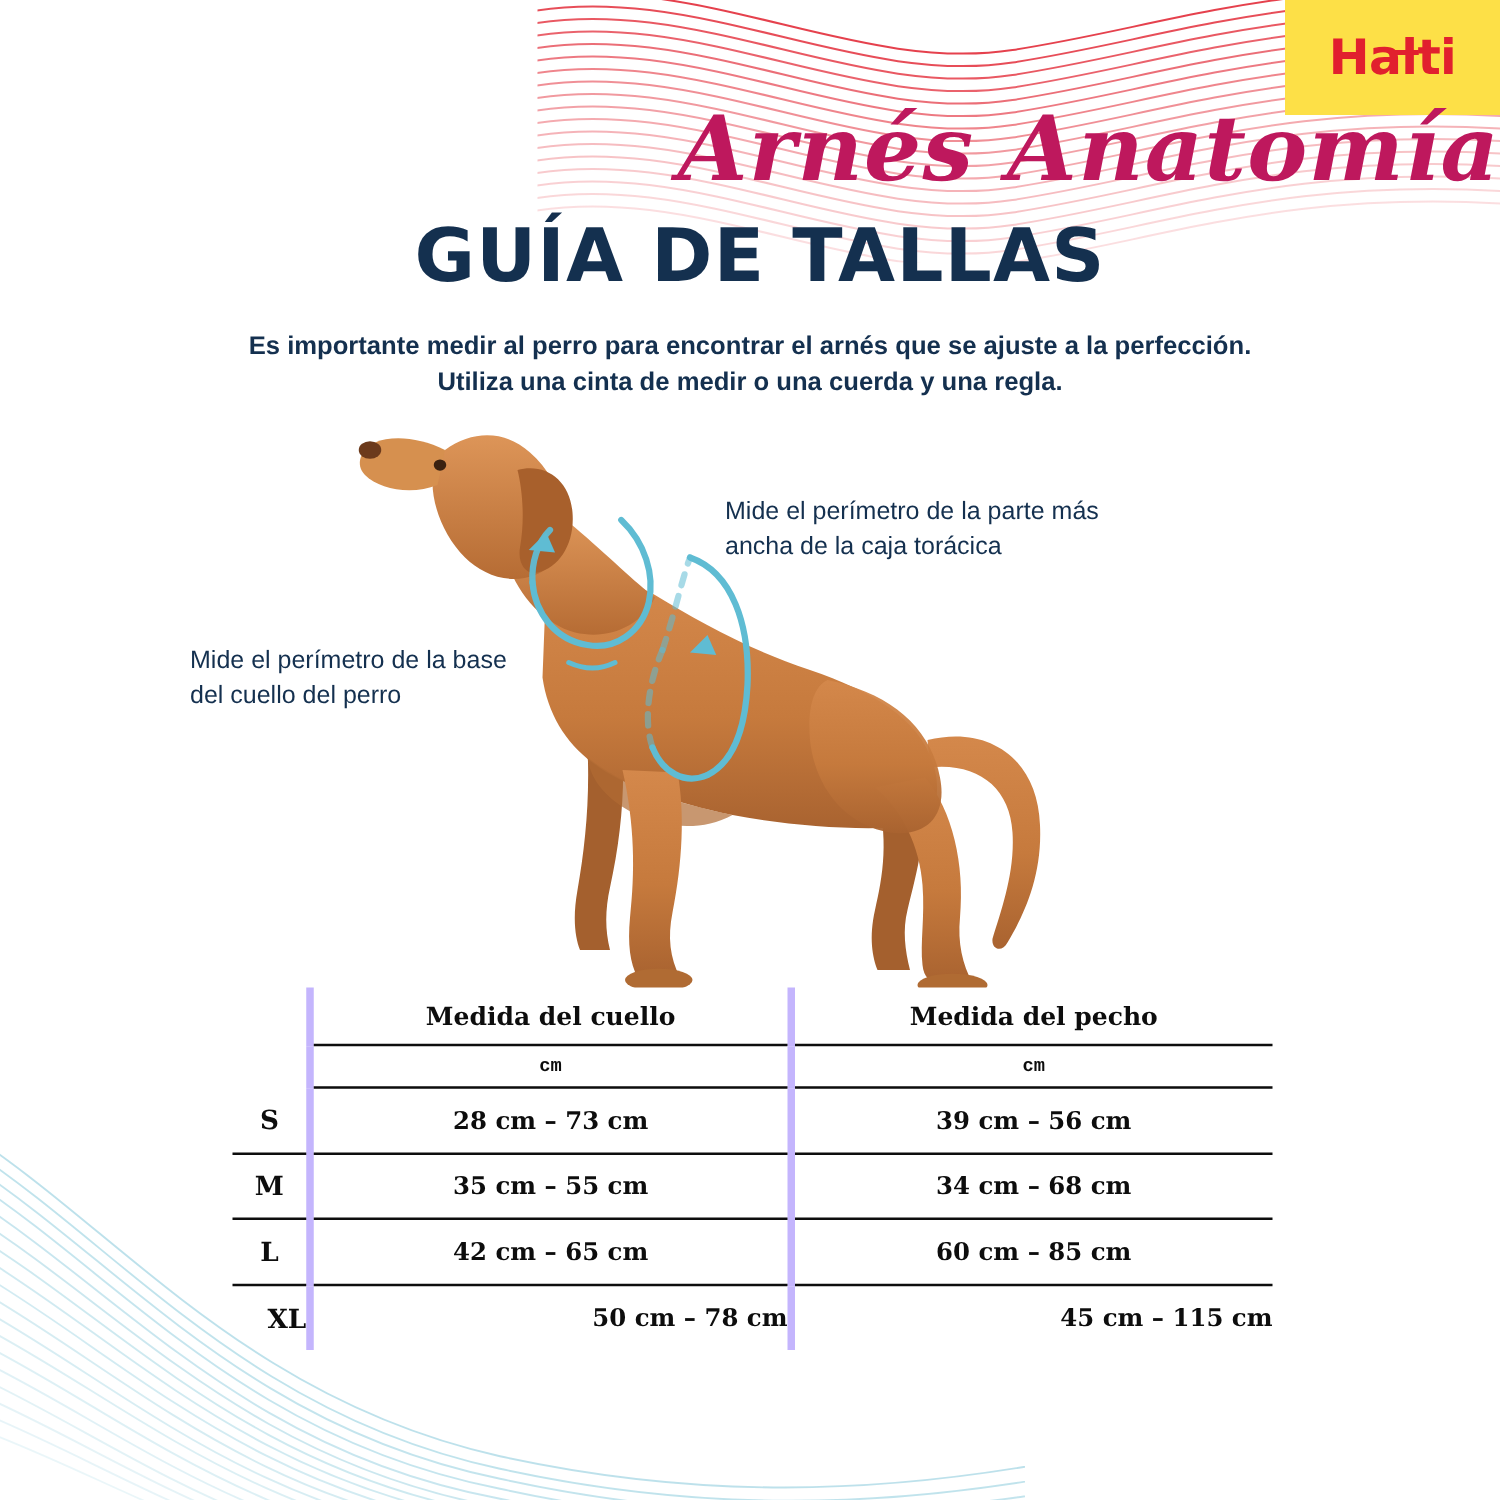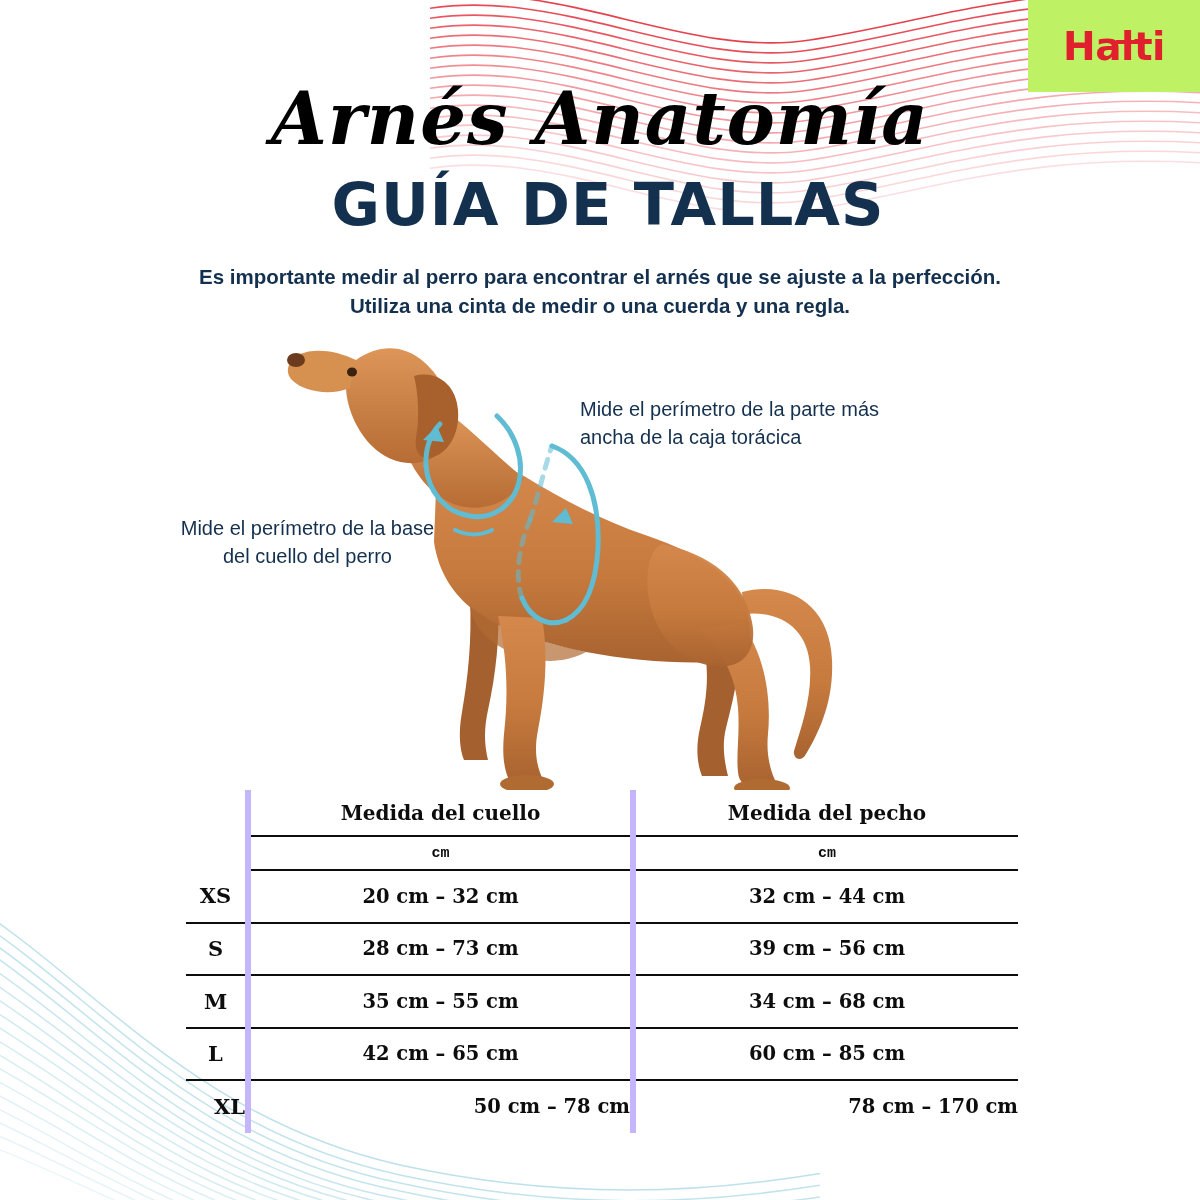--- a/index.html
+++ b/index.html
@@ -23,21 +23,21 @@
     pointer-events: none;
   }
   #wave-top { top: 0; left: 430px; width: 770px; height: 210px; }
   #wave-bottom { bottom: 0; left: 0; width: 820px; height: 330px; }
 
   
   #logo-box {
     position: absolute;
     top: 0; right: 0;
     width: 172px; height: 92px;
-    background: #bef264;
+    background: #fde047;
     display: flex;
     align-items: center;
     justify-content: center;
   }
   #logo-text {
     color: #e1202e;
     font-family: "DejaVu Sans", sans-serif;
     font-weight: bold;
     font-size: 39px;
     letter-spacing: -0.5px;
@@ -50,22 +50,22 @@
     width: 19px;
     height: 4px;
     background: #e1202e;
   }
 
   
   #script-title {
     position: absolute;
     top: 76px;
     left: 0; right: 0;
-    text-align: center;
-    color: #000000;
+    text-align: right;
+    color: #be185d;
     font-family: "DejaVu Serif", serif;
     font-style: italic;
     font-weight: bold;
     font-size: 72px;
     letter-spacing: 1px;
   }
   #main-title {
     position: absolute;
     top: 170px;
     left: 0; right: 0;
@@ -103,23 +103,23 @@
     line-height: 1.38;
   }
   #caption-chest {
     top: 66px;
     left: 580px;
     width: 320px;
     text-align: left;
   }
   #caption-neck {
     top: 185px;
-    left: 170px;
+    left: 152px;
     width: 275px;
-    text-align: center;
+    text-align: left;
   }
 
   
   #size-table {
     position: absolute;
     top: 790px;
     left: 186px;
     width: 832px;
   }
   table.sizes {
@@ -329,41 +329,36 @@
         <td class="hdr-main col-neck vline-left">Medida del cuello</td>
         <td class="hdr-main col-chest vline-left">Medida del pecho</td>
       </tr>
       <tr class="hdr-unit-row">
         <td class="spacer-cell"></td>
         <td class="hdr-unit col-neck vline-left">cm</td>
         <td class="hdr-unit col-chest vline-left">cm</td>
       </tr>
 
       <tr class="data-row">
-        <td class="size-label">XS</td>
-        <td class="val col-neck vline-left">20 cm – 32 cm</td>
-        <td class="val col-chest vline-left">32 cm – 44 cm</td>
-      </tr>
-      <tr class="data-row">
         <td class="size-label">S</td>
         <td class="val col-neck vline-left">28 cm – 73 cm</td>
         <td class="val col-chest vline-left">39 cm – 56 cm</td>
       </tr>
       <tr class="data-row">
         <td class="size-label">M</td>
         <td class="val col-neck vline-left">35 cm – 55 cm</td>
         <td class="val col-chest vline-left">34 cm – 68 cm</td>
       </tr>
       <tr class="data-row">
         <td class="size-label">L</td>
         <td class="val col-neck vline-left">42 cm – 65 cm</td>
         <td class="val col-chest vline-left">60 cm – 85 cm</td>
       </tr>
       <tr class="data-row last-row">
         <td class="size-label">XL</td>
         <td class="val col-neck vline-left">50 cm – 78 cm</td>
-        <td class="val col-chest vline-left">78 cm – 170 cm</td>
+        <td class="val col-chest vline-left">45 cm – 115 cm</td>
       </tr>
     </tbody>
       </table>
   </div>
 
 </div>
 
 </body></html>

